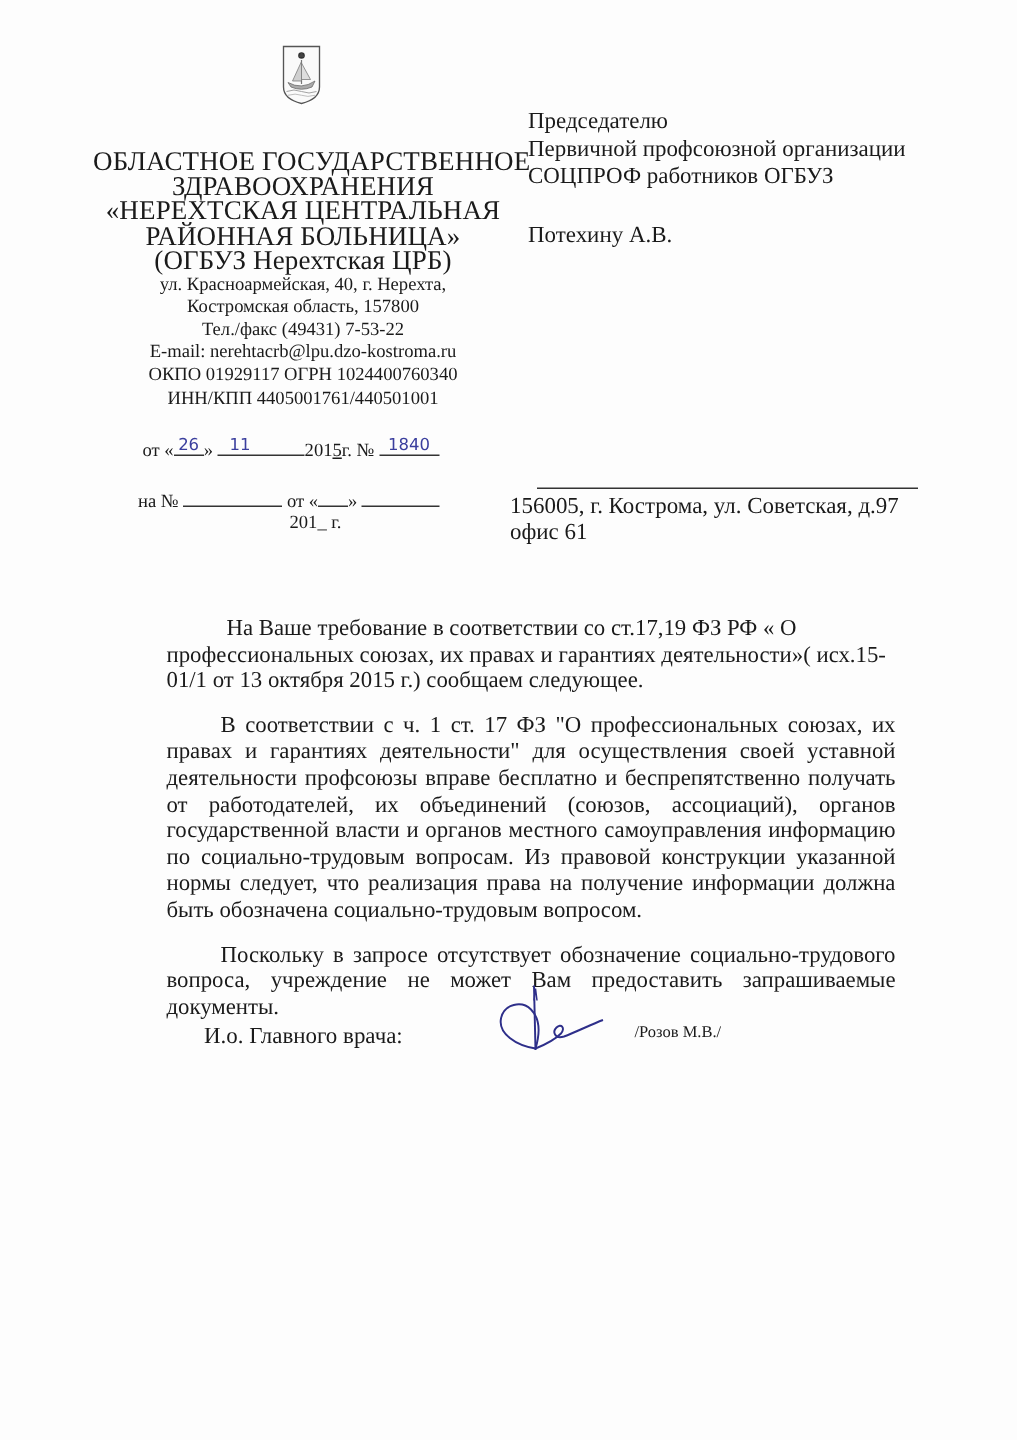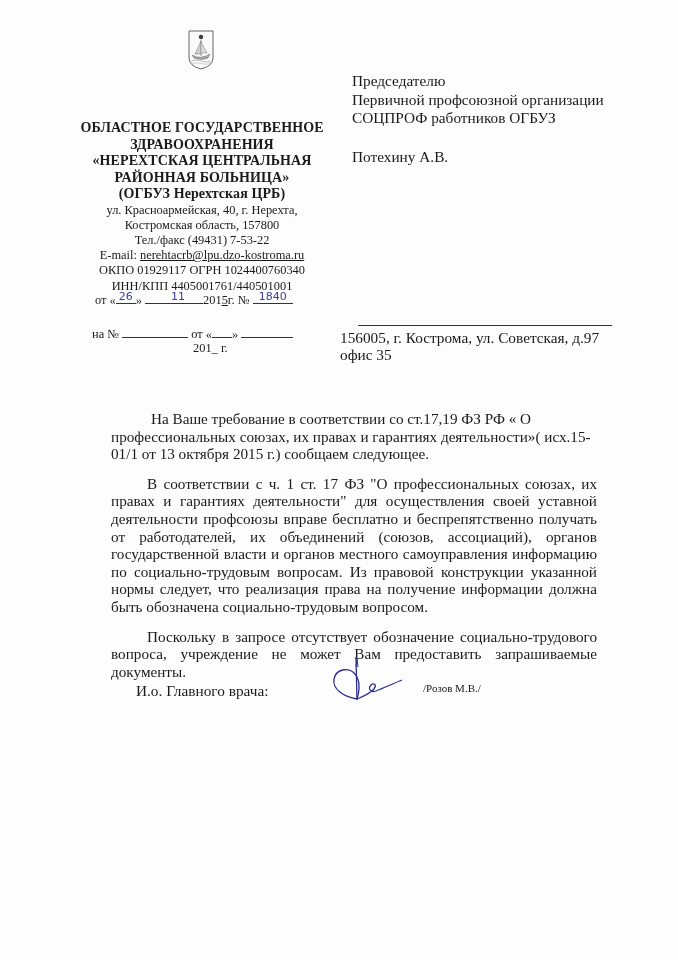--- a/index.html
+++ b/index.html
@@ -31,34 +31,34 @@
       text-align: center;
     }
     .coat {
       width: 26px;
       height: 40px;
       margin: 0 auto 6px auto;
       position: relative;
       left: -1px;
     }
     .org-name {
-      font-weight: bold;
-      font-size: 14px;
+      font-weight: normal;
+      font-size: 18px;
       line-height: 16.5px;
       letter-spacing: 0.1px;
-      margin-top: 40px;
+      margin-top: 18px;
     }
     .org-name div { white-space: nowrap; }
     .addr {
       font-size: 12.4px;
       line-height: 15.2px;
       margin-top: 0px;
     }
     .addr div { white-space: nowrap; }
-    .email-link { text-decoration: underline; color: #1a1a1a; }
+    .email-link { color: #1a1a1a; }
     .ref-line {
       position: absolute;
       left: 95px;
       top: 291px;
       font-size: 12.4px;
       white-space: nowrap;
     }
     .ref-line .blank {
       display: inline-block;
       border-bottom: 1px solid #333;
@@ -193,42 +193,42 @@
       <div>Костромская область, 157800</div>
       <div>Тел./факс  (49431) 7-53-22</div>
       <div><span>E-mail: </span><span class="email-link">nerehtacrb@lpu.dzo-kostroma.ru</span></div>
       <div>ОКПО 01929117 ОГРН 1024400760340</div>
       <div>ИНН/КПП 4405001761/440501001</div>
     </div>
   </div>
 
   <div class="ref-line">
     <span>от «</span><span class="blank" style="width:20px"><span class="hand">26</span></span><span>»</span>
-    <span class="blank" style="width:58px"><span class="hand" style="text-align:center;left:8px">11</span></span><span>201</span><span style="text-decoration:underline">5</span><span>г. №</span>
+    <span class="blank" style="width:58px"><span class="hand" style="text-align:left;left:8px">11</span></span><span>201</span><span style="text-decoration:underline">5</span><span>г. №</span>
     <span class="blank" style="width:40px"><span class="hand">1840</span></span>
   </div>
 
   <div class="on-line">
     <span>на  №</span>
     <span class="blank" style="width:66px"></span>
     <span>от «</span><span class="blank" style="width:20px"></span><span>»</span>
     <span class="blank" style="width:52px"></span>
   </div>
   <div class="on-year">201_ г.</div>
 
   <div class="right-block">
     <div>Председателю</div>
     <div>Первичной профсоюзной организации</div>
     <div>СОЦПРОФ работников ОГБУЗ</div>
     <div class="recipient-name">Потехину А.В.</div>
   </div>
   <div class="recipient-rule"></div>
   <div class="recipient-addr">
     <div>156005, г. Кострома, ул. Советская, д.97</div>
-    <div>офис 35</div>
+    <div>офис 61</div>
   </div>
 
   <div class="body-text">
     <p class="p1">На Ваше требование в соответствии со ст.17,19 ФЗ  РФ  « О профессиональных союзах, их правах и гарантиях деятельности»( исх.15-01/1 от 13 октября 2015 г.) сообщаем следующее.</p>
     <p>В соответствии с ч. 1 ст. 17 ФЗ "О профессиональных союзах, их правах и гарантиях деятельности" для осуществления своей уставной деятельности профсоюзы вправе бесплатно и беспрепятственно получать от работодателей, их объединений (союзов, ассоциаций), органов государственной власти и органов местного самоуправления информацию по социально-трудовым вопросам.  Из правовой конструкции указанной нормы следует, что реализация права на получение информации должна быть обозначена социально-трудовым вопросом.</p>
     <p style="margin-top:9px">Поскольку в запросе отсутствует обозначение социально-трудового вопроса, учреждение не может Вам предоставить запрашиваемые документы.</p>
   </div>
 
   <div class="sig-label">И.о. Главного врача:</div>
   <svg class="sig-mark" viewBox="0 0 100 50">

